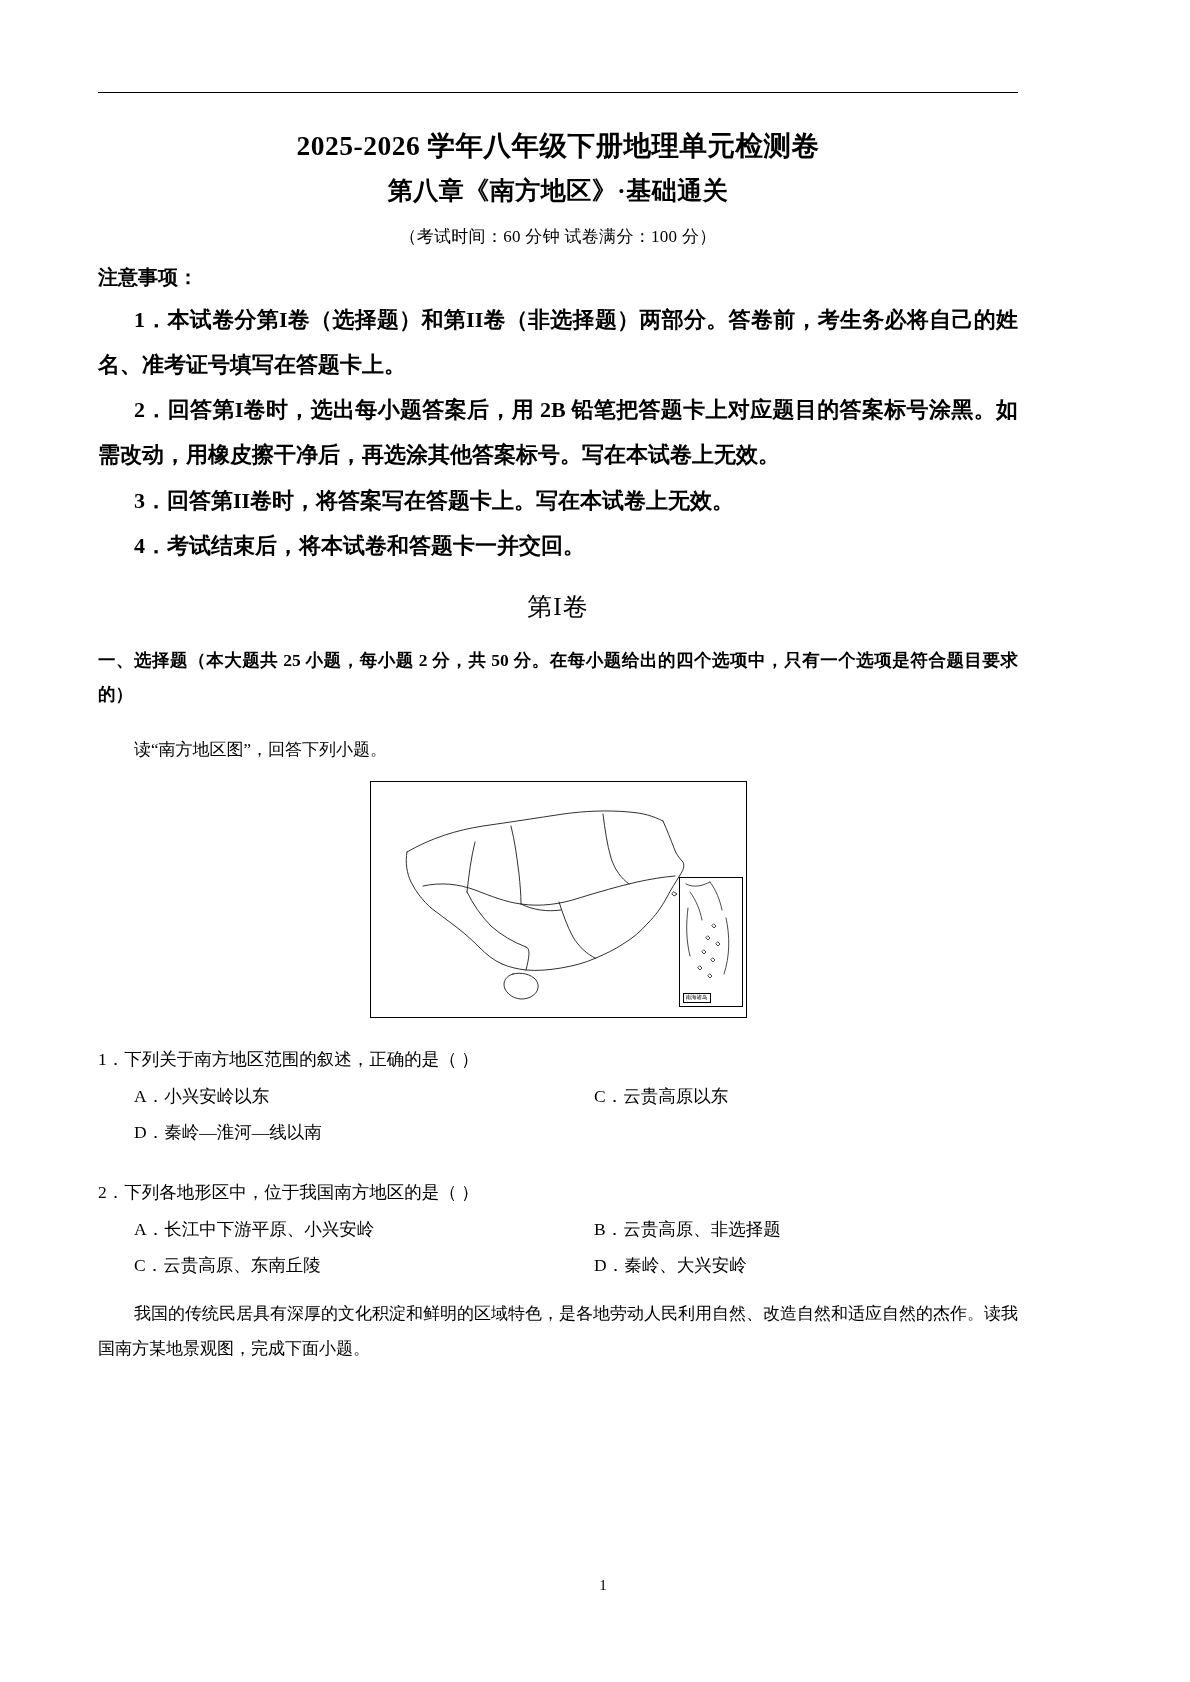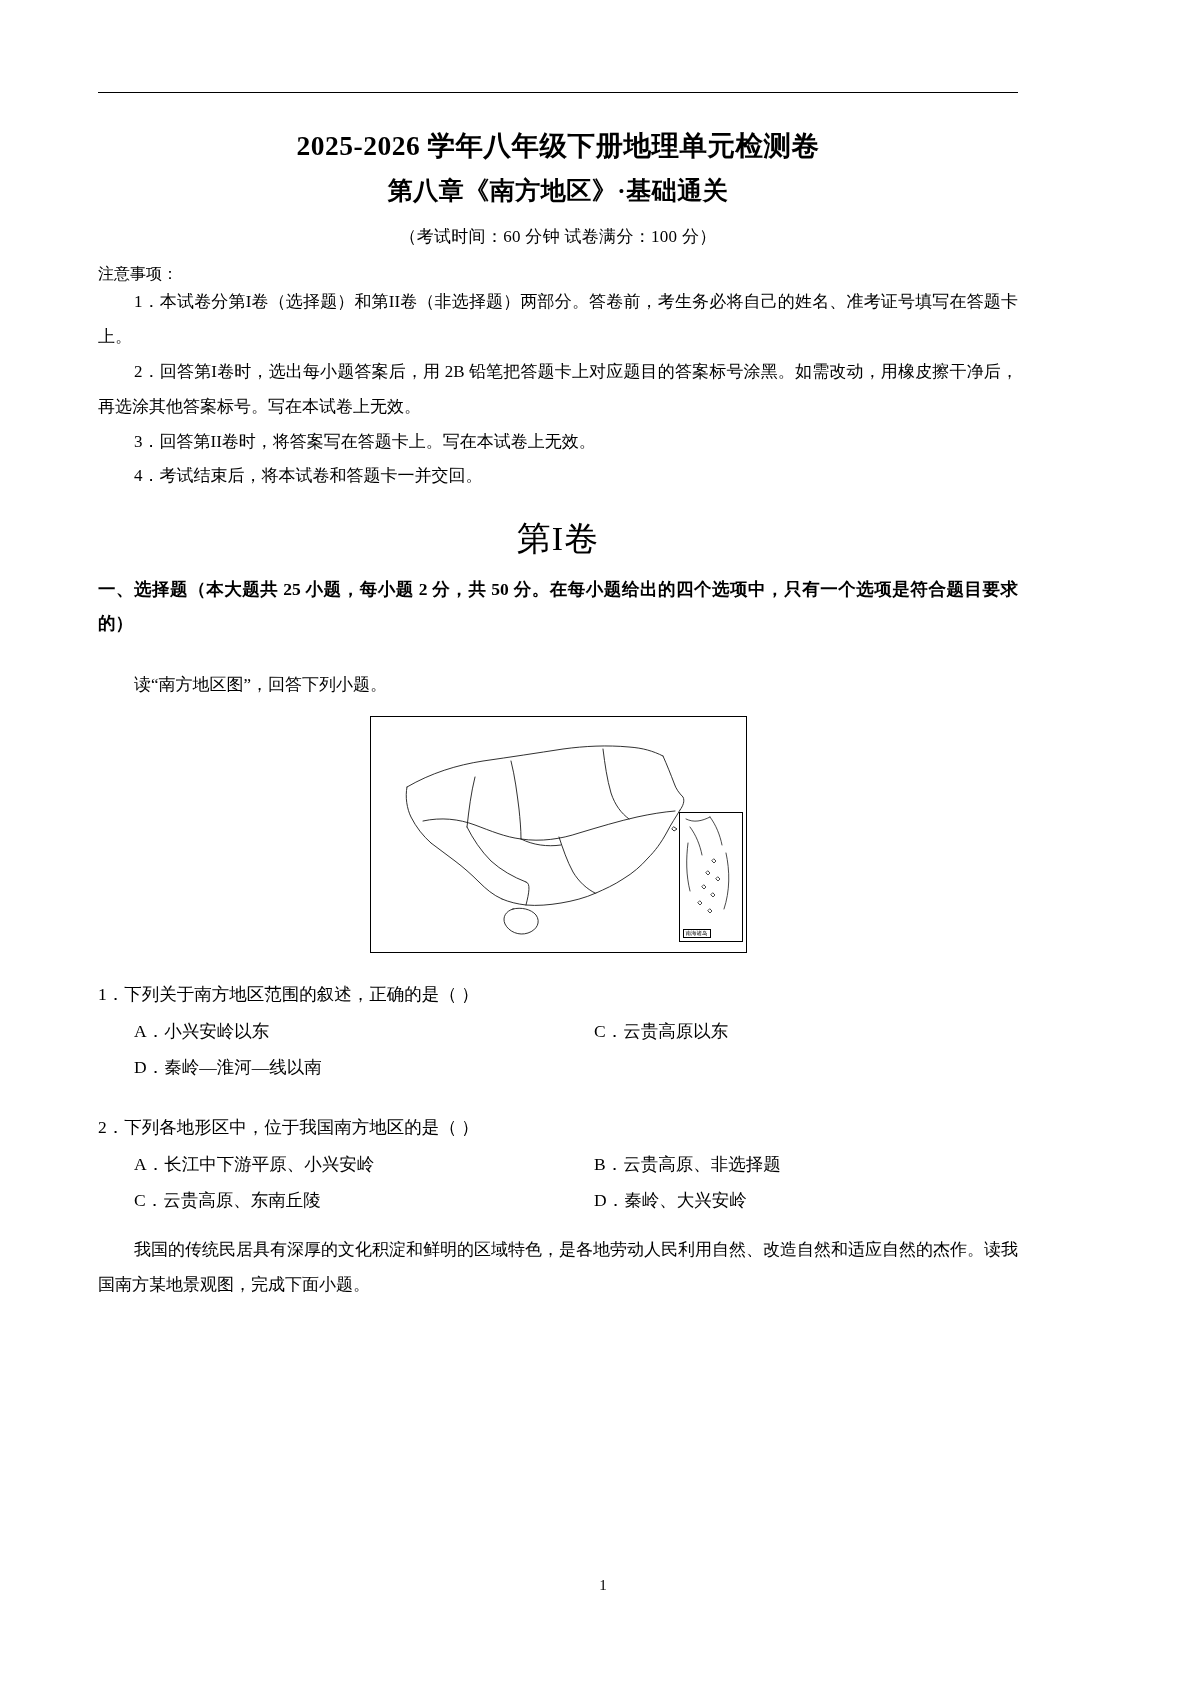--- a/index.html
+++ b/index.html
@@ -48,47 +48,49 @@
     letter-spacing: 0.5px;
     margin-bottom: 18px;
   }
   .exam-meta {
     text-align: center;
     font-size: 17px;
     margin-bottom: 16px;
     letter-spacing: 0.3px;
   }
   .notice-head {
-    font-size: 16px;
-    font-weight: normal;
+    font-size: 20px;
+    font-weight: bold;
+    margin-bottom: 6px;
   }
   .notice-item {
-    font-size: 17px;
+    font-size: 22px;
     line-height: 2.05;
     text-indent: 36px;
     text-align: justify;
+    font-weight: bold;
   }
   .juan-title {
     text-align: center;
-    font-size: 34px;
+    font-size: 25px;
     font-weight: normal;
-    margin: 22px 0 10px 0;
+    margin: 22px 0 20px 0;
     letter-spacing: 1px;
   }
   .section-head {
     font-size: 17.5px;
     font-weight: bold;
     line-height: 1.95;
     text-align: justify;
   }
   .lead-text {
     font-size: 17px;
     line-height: 2.0;
     text-indent: 36px;
-    margin-top: 28px;
+    margin-top: 22px;
   }
   .figure-wrap {
     margin: 14px 0 10px 0;
     display: flex;
     justify-content: center;
   }
   .map-box {
     width: 375px;
     height: 235px;
     border: 1.2px solid #000;

